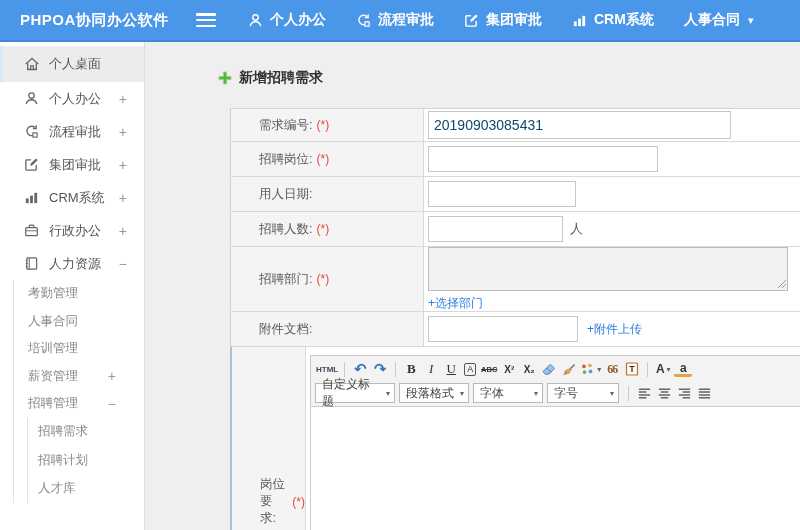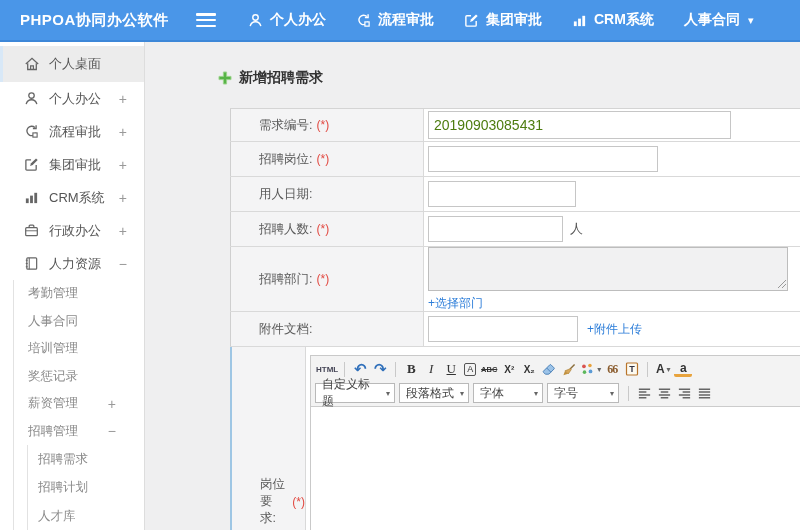--- a/index.html
+++ b/index.html
@@ -36,21 +36,21 @@
   .form-table { position:absolute; left:84px; top:53px; width:640px; border-top:1px solid #d4d4d4; }
   .frow { display:flex; border-bottom:1px solid #d9d9d9; }
   .flabel { width:194px; background:#f4f4f5; border-right:1px solid #d9d9d9; border-left:1px solid #cfcfcf; display:flex; align-items:center; padding-left:28px; font-size:12.5px; color:#5a5a5a; }
   .fvalue { flex:1; background:#fff; display:flex; align-items:center; padding-left:4px; }
   .req { color:#e24a42; margin-left:4px; font-size:12px; }
   .tin { height:26px; border:1px solid #c6c6c6; background:#fff; font-size:13px; padding:0 5px; font-family:inherit; }
   .r1 { height:33px; } .r2,.r3,.r4,.r6 { height:35px; } .r5 { height:65px; }
   .r7 { height:310px; }
   .r7 .flabel { border-left:2px solid #9ec6e4; }
   .r7 .fvalue { align-items:flex-start; padding-top:8px; }
-  .w-code { width:303px; height:28px; font-size:14px; color:#4d7c0f; }
+  .w-code { width:303px; height:28px; font-size:14px; color:#0c4a6e; }
   .w-pos { width:230px; } .w-date { width:148px; } .w-cnt { width:135px; } .w-att { width:150px; }
   .unit { font-size:13px; color:#555; margin-left:7px; }
   .blink { color:#2d7ed9; font-size:12px; text-decoration:none; cursor:pointer; }
   .dept-cell { flex-direction:column; align-items:flex-start !important; justify-content:center; }
   .ta-wrap { position:relative; width:360px; }
   .dept-ta { width:360px; height:44px; background:#f1f1f2; border:1px solid #bdbdbd; resize:none; display:block; }
   .ta-grip { position:absolute; right:2px; bottom:3px; }
   .dept-link { margin-top:4px; }
   .att-link { margin-left:9px; }
 
@@ -205,23 +205,20 @@
     <div class="sb-sub-item">
         <span>考勤管理</span>
       </div>
     <div class="sb-sub-item">
         <span>人事合同</span>
       </div>
     <div class="sb-sub-item">
         <span>培训管理</span>
       </div>
     <div class="sb-sub-item">
-        <span>奖惩记录</span>
-      </div>
-    <div class="sb-sub-item">
         <span>薪资管理</span>
         <span class="sb-exp">+</span>
       </div>
     <div class="sb-sub-item">
         <span>招聘管理</span>
         <span class="sb-exp">−</span>
       </div>
     <div class="sb-sub2">
       <div class="sb-sub-item">
           <span>招聘需求</span>

